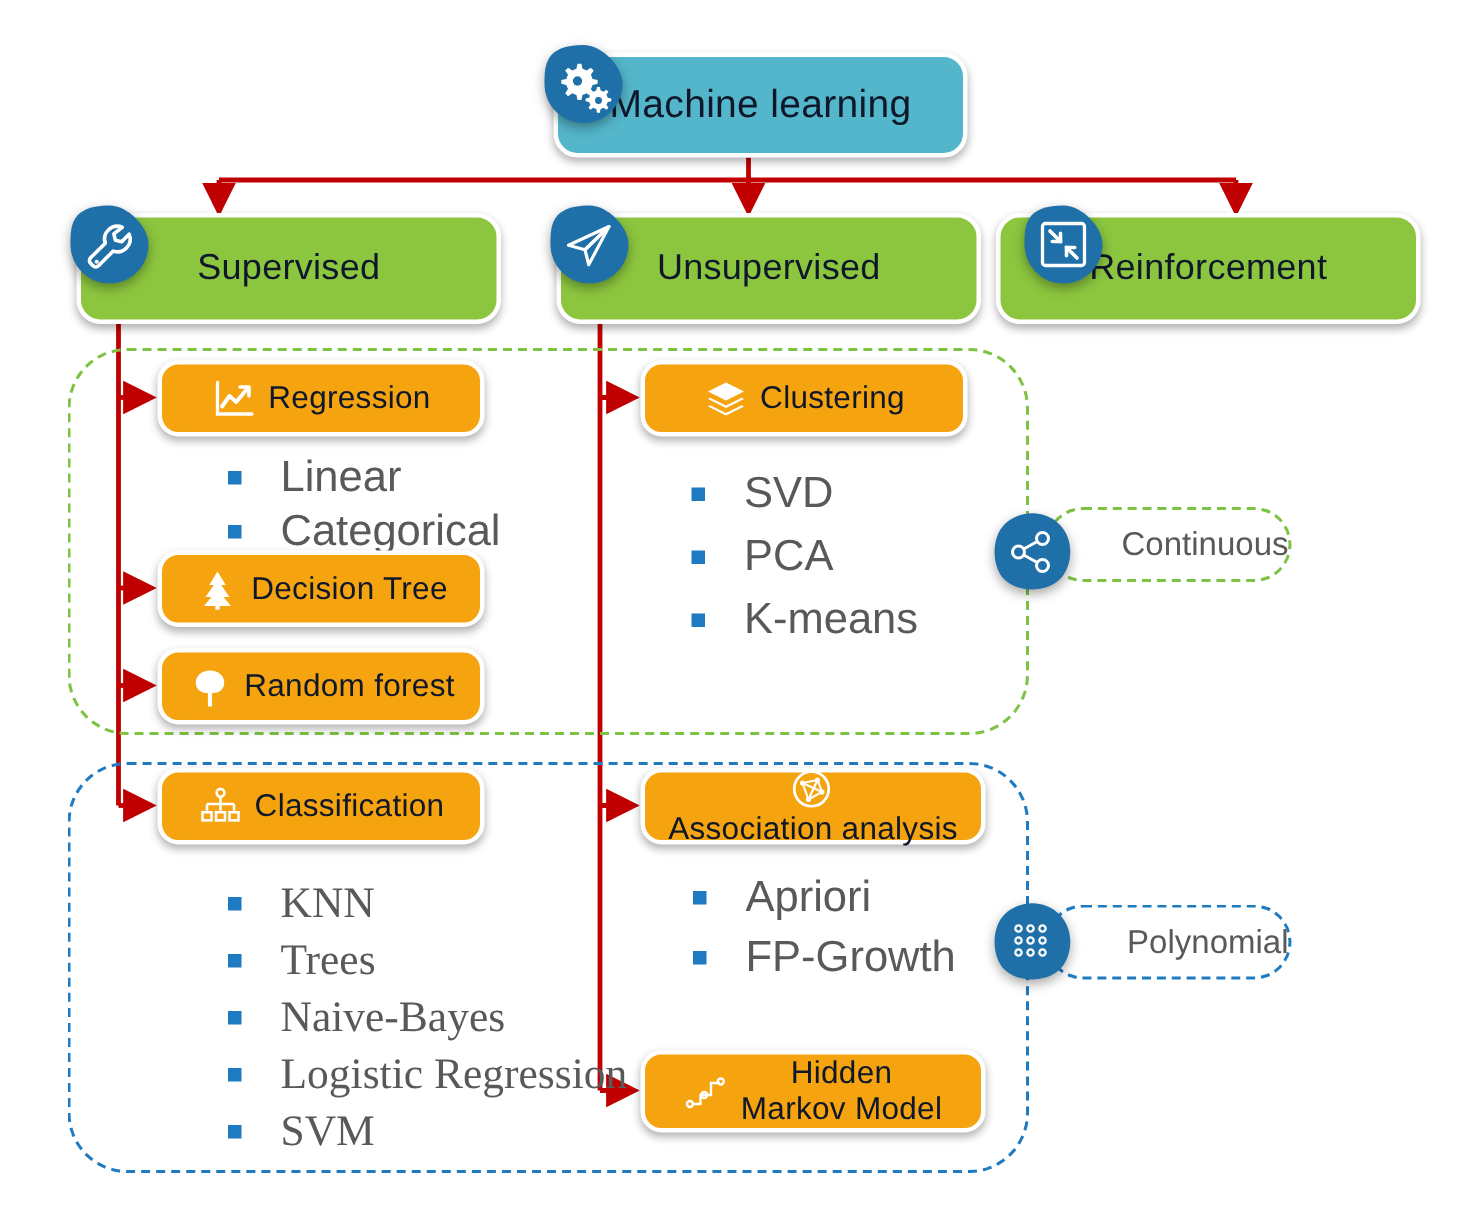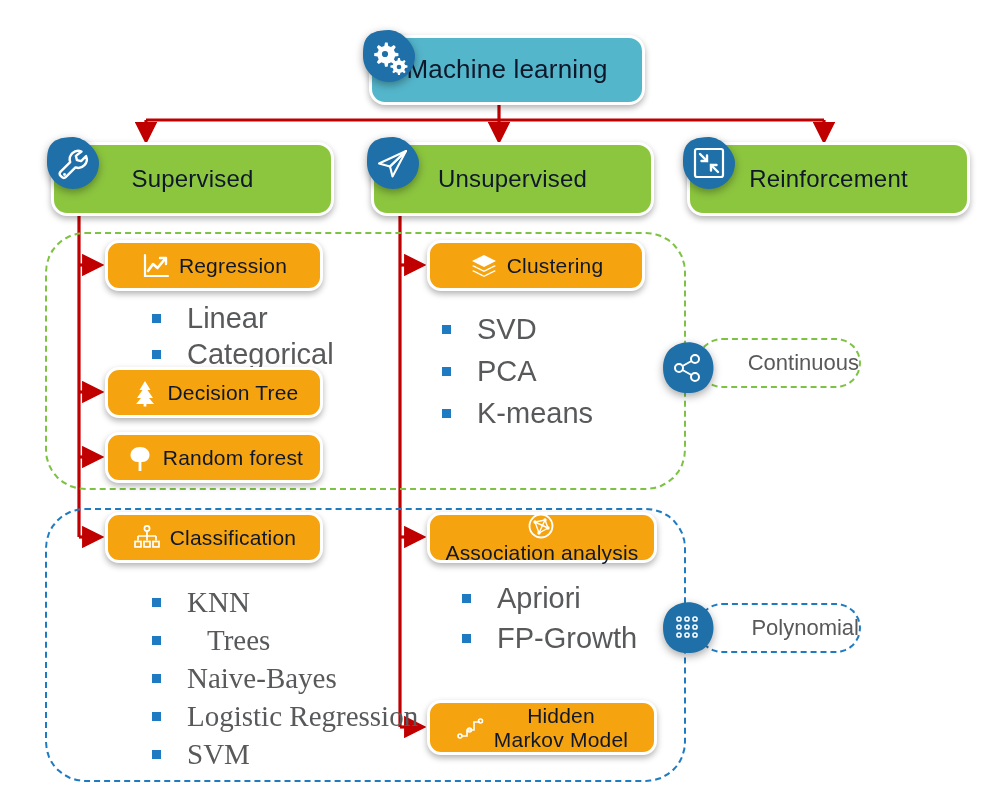--- a/index.html
+++ b/index.html
@@ -169,21 +169,21 @@
   <div class="badge" style="left:365px;top:135px;">
     <svg viewBox="0 0 56 56">
       <path d="M28 2 C40 2 54 16 54 28 C54 42.4 42.4 54 28 54 C13.6 54 2 42.4 2 28 C2 16 2 2 28 2 Z" fill="#1F6FA8"></path>
       <g fill="none" stroke="#ffffff" stroke-width="2.1" stroke-linejoin="round">
         <path d="M41 16 L14 28.5 L25 31.5 Z"></path>
         <path d="M41 16 L25 31.5 L27.5 41.5 Z"></path>
       </g>
     </svg>
   </div>
 
-  <div class="node branch" style="left:687px;top:142px;width:283px;height:74px;align-items:center;">
+  <div class="node branch" style="left:664px;top:142px;width:283px;height:74px;align-items:center;">
     <span class="label">Reinforcement</span>
   </div>
   <div class="badge" style="left:681px;top:135px;">
     <svg viewBox="0 0 56 56">
       <path d="M28 2 C40 2 54 16 54 28 C54 42.4 42.4 54 28 54 C13.6 54 2 42.4 2 28 C2 16 2 2 28 2 Z" fill="#1F6FA8"></path>
       <rect x="14" y="14" width="28" height="28" rx="2" fill="none" stroke="#ffffff" stroke-width="2.2"></rect>
       <g stroke="#ffffff" stroke-width="2.4" stroke-linecap="round" fill="none">
         <path d="M19 19 L26 26"></path>
           <path d="M26 20.5 L26 26 L20.5 26"></path>
         <path d="M37 37 L30 30"></path>
@@ -247,21 +247,21 @@
       </svg>
       <span class="label">Classification</span>
     </span>
   </div>
 
   <div class="bullets" style="left:152px;top:583px;font-family:Liberation Serif, serif;">
     <div class="row" style="height:38px;">
       <span class="mk"></span>
       <span class="txt">KNN</span>
     </div>
-    <div class="row" style="height:38px;gap:20px;">
+    <div class="row" style="height:38px;">
       <span class="mk"></span>
       <span class="txt">Trees</span>
     </div>
     <div class="row" style="height:38px;">
       <span class="mk"></span>
       <span class="txt">Naive-Bayes</span>
     </div>
     <div class="row" style="height:38px;">
       <span class="mk"></span>
       <span class="txt">Logistic Regression</span>
@@ -276,21 +276,21 @@
     <span class="leaf-inner">
       <svg class="leaf-icon" viewBox="0 0 30 30">
         <path d="M15 4 L27 10 L15 16 L3 10 Z" fill="#ffffff"></path>
         <path d="M4.5 14.2 L15 19.4 L25.5 14.2 L27 15 L15 21 L3 15 Z" fill="#ffffff"></path>
         <path d="M4.5 19.2 L15 24.4 L25.5 19.2 L27 20 L15 26 L3 20 Z" fill="#ffffff"></path>
       </svg>
       <span class="label">Clustering</span>
     </span>
   </div>
 
-  <div class="bullets" style="left:442px;top:308px;">
+  <div class="bullets" style="left:461px;top:308px;">
     <div class="row" style="height:42px;">
       <span class="mk"></span>
       <span class="txt">SVD</span>
     </div>
     <div class="row" style="height:42px;">
       <span class="mk"></span>
       <span class="txt">PCA</span>
     </div>
     <div class="row" style="height:42px;">
       <span class="mk"></span>

